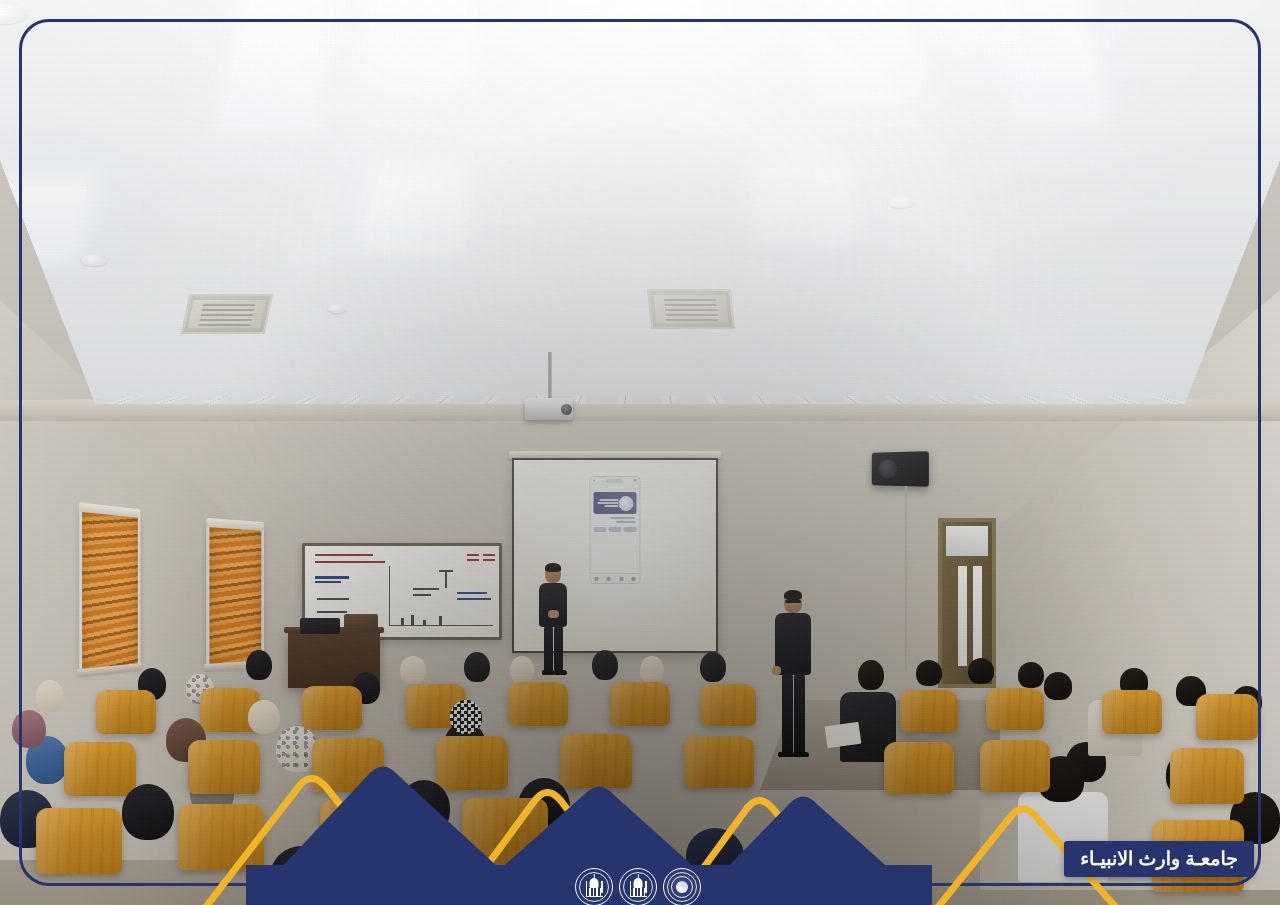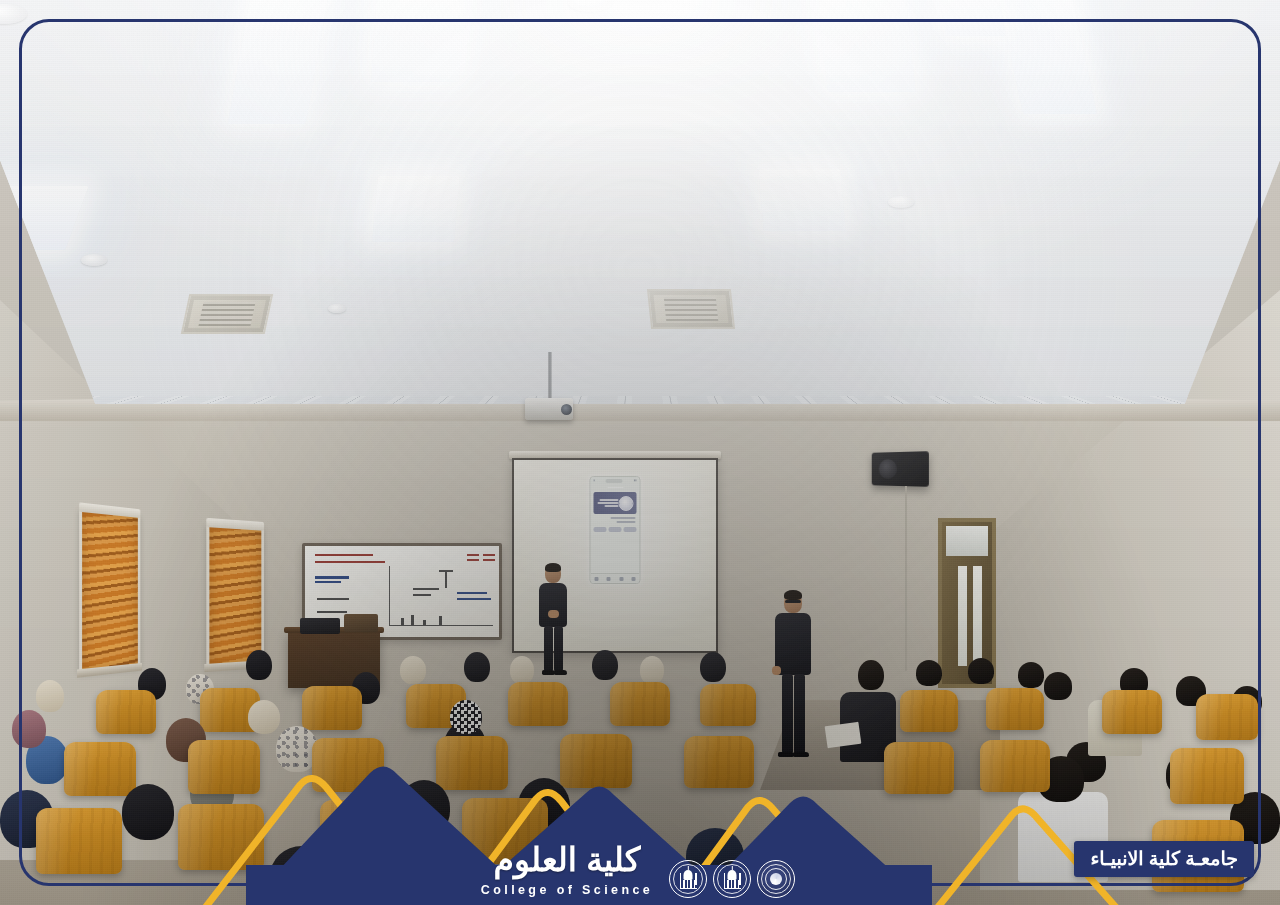--- a/index.html
+++ b/index.html
@@ -654,24 +654,20 @@
                L500 124
                L586 48 Q600 34 614 50
                L712 138
                L790 58 Q804 44 818 60
                L930 160 Z" fill="#27356e"></path>
       <rect x="246" y="120" width="686" height="40" fill="#27356e"></rect>
     </svg>
 
     <div class="college-text">
       <div class="college-inner">
-        <div class="ct-words">
-          <div class="ct-ar">كلية العلوم</div>
-          <div class="ct-en">College of Science</div>
-        </div>
 
         <div class="logos">
           <span class="logo-c">
             <i class="ring2"></i>
             <i class="shrine">
               <i class="minaret l"></i>
                 <i class="minaret r"></i>
               <i class="dome"></i>
                 <i class="base"></i>
             </i>
@@ -688,16 +684,16 @@
           <span class="logo-c seal">
             <i class="ring2"></i>
             <i class="seal-in">
                 <i class="seal-core"></i>
               </i>
           </span>
         </div>
       </div>
     </div>
 
-    <div class="uni-ribbon">جامعـة كلية الانبيـاء</div>
+    <div class="uni-ribbon">جامعـة وارث الانبيـاء</div>
   </div>
 
 </div>
 
 </body></html>

